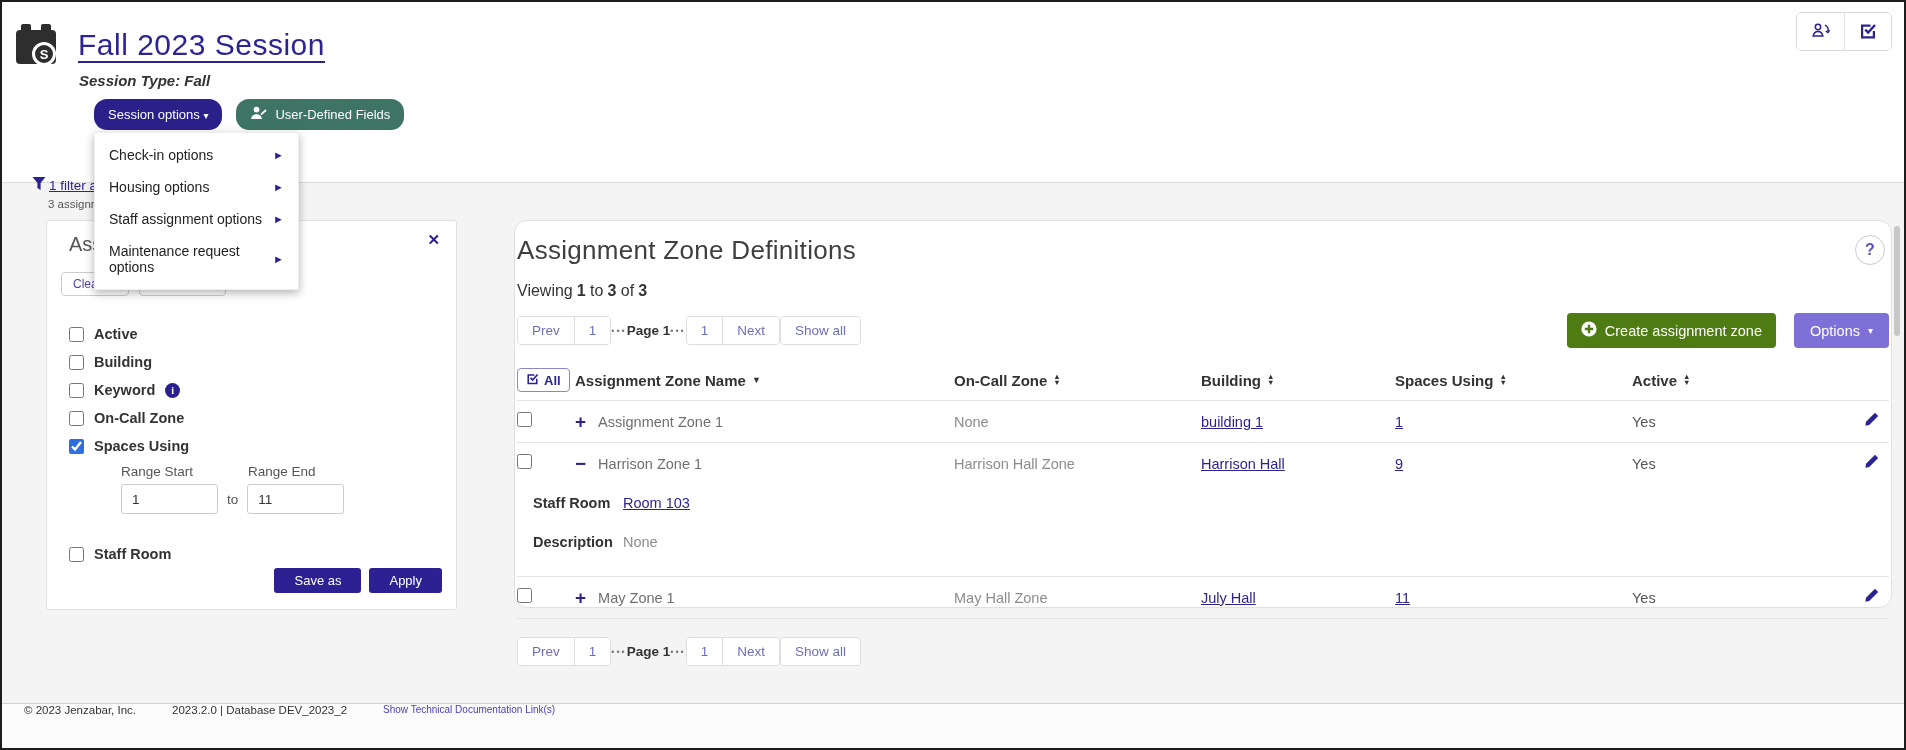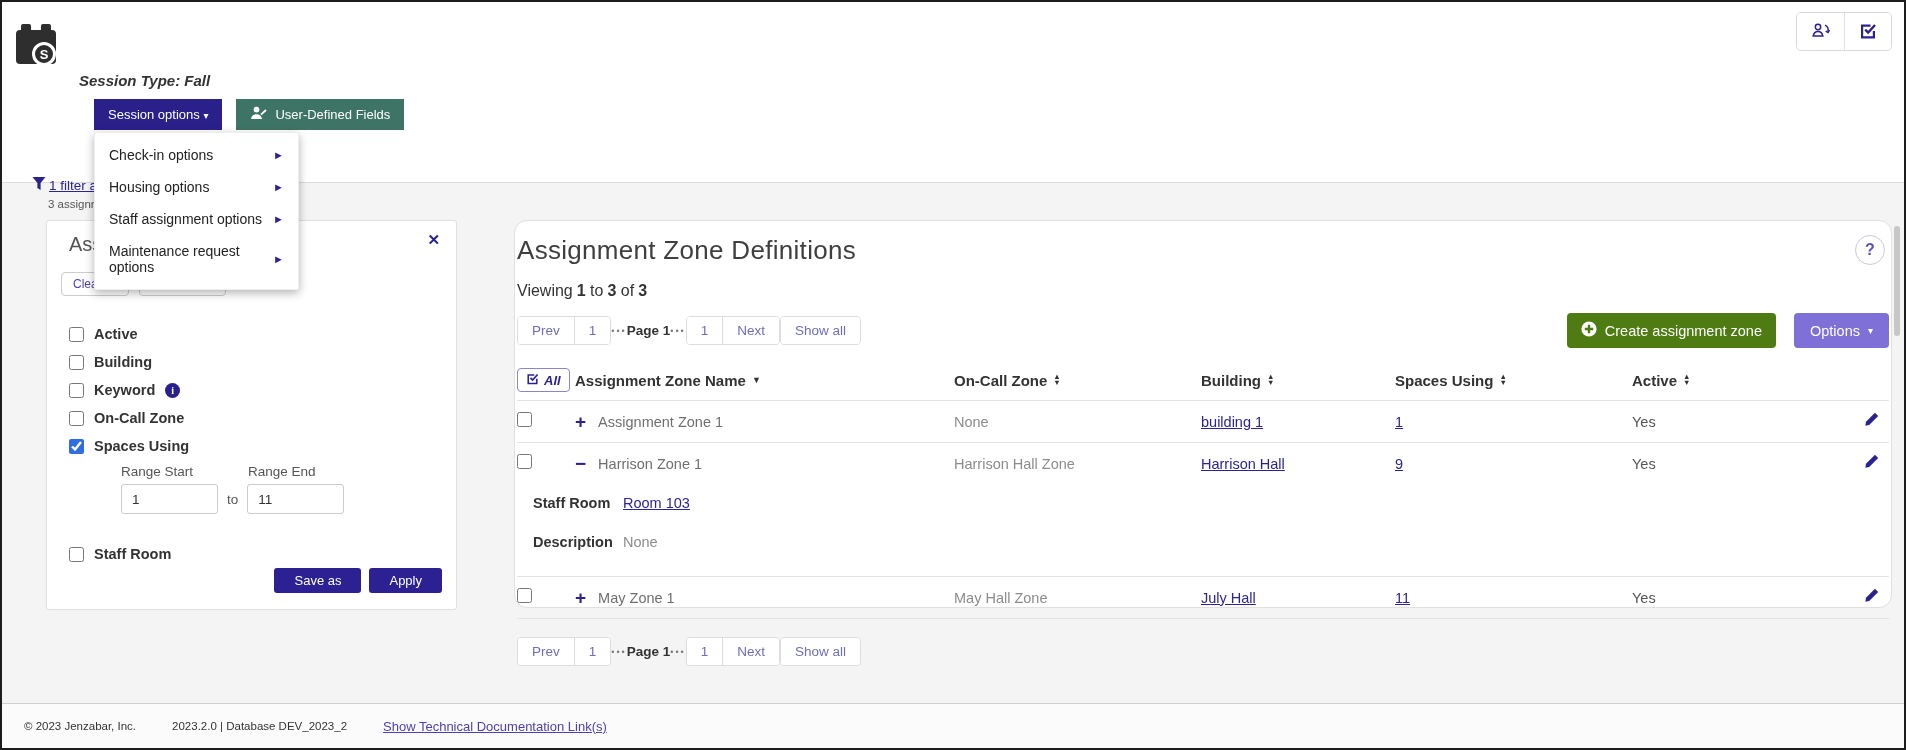--- a/index.html
+++ b/index.html
@@ -14,21 +14,21 @@
   .logo-tab { position:absolute; top:0; width:10px; height:10px; background:#2e2e2e; border-radius:2px; }
   .logo-body { position:absolute; top:6px; left:0; width:40px; height:34px; background:#2e2e2e; border-radius:4px; }
   .logo-circle { position:absolute; left:16px; top:18px; width:24px; height:24px; border-radius:50%;
                  background:#2e2e2e; border:3px solid #fff; color:#fff; font-weight:bold; font-size:13px;
                  display:flex; align-items:center; justify-content:center; }
   .page-title { position:absolute; left:76px; top:26px; font-size:30px; font-weight:400; color:#2d2493;
                 text-decoration:underline; text-underline-offset:6px; text-decoration-thickness:2px;
                 letter-spacing:.5px; cursor:pointer; }
   .session-type { position:absolute; left:77px; top:70px; font-size:15px; font-weight:bold; color:#333;font-style:italic; }
   .hdr-buttons { position:absolute; left:92px; top:97px; display:flex; gap:14px; }
-  .btn { border:none; border-radius:0; cursor:pointer; font-family:inherit; }
+  .btn { border:none; border-radius:13px; cursor:pointer; font-family:inherit; }
   .btn-session { background:#2a2089; color:#fff; font-size:13px; padding:7px 14px; }
   .btn-udf { background:#3e7465; color:#fff; font-size:13px; padding:7px 14px; display:flex; align-items:center; gap:8px; }
   .caret-down { font-size:10px; }
 
   .topright-group { position:absolute; right:12px; top:10px; display:flex; border:1px solid #d8d8d8;
                     border-radius:5px; overflow:hidden; background:#fff; }
   .topright-btn { width:47px; height:37px; display:flex; align-items:center; justify-content:center;
                   background:#fff; border:none; cursor:pointer; }
   .topright-btn + .topright-btn { border-left:1px solid #e2e2e2; }
 
@@ -103,21 +103,21 @@
                  display:flex; align-items:center; gap:8px; }
 
   
   .tbl { margin-top:20px; }
   .tr { display:grid; grid-template-columns:58px 379px 247px 194px 237px 163px 1fr; align-items:center; }
   .thead { padding-bottom:8px; }
   .th { font-size:15px; font-weight:bold; color:#333; display:flex; align-items:center; gap:6px; cursor:pointer; }
   .sort-desc { font-size:9px; color:#333; }
   .sort-both { display:inline-flex; flex-direction:column; line-height:6px; font-size:7.5px; color:#333; }
   .btn-all { display:inline-flex; align-items:center; gap:5px; border:1px solid #8c86c9; border-radius:4px;
-             background:#fff; color:#2b2291; font-size:13px; font-weight:bold; padding:3px 8px; cursor:pointer;font-style:italic; }
+             background:#fff; color:#2b2291; font-size:13px; font-weight:bold; padding:3px 8px; cursor:pointer; }
   .row-block { border-top:1px solid #e3e3e3; }
   .row-main { min-height:41px; }
   .row-block.last { border-bottom:1px solid #e3e3e3; }
   .cell-check input { width:15px; height:15px; accent-color:#2e6ee0; cursor:pointer; }
   .name-cell { display:flex; align-items:center; gap:12px; }
   .expander { color:#2b2291; font-weight:bold; font-size:19px; background:none; border:none;
               cursor:pointer; line-height:1; }
   .zone-name { font-size:14.5px; color:#6f6f6f; }
   .cell-text { font-size:14.5px; color:#8c8c8c; }
   .cell-yes { font-size:14.5px; color:#555; }
@@ -129,35 +129,36 @@
   .det-label { font-size:14.5px; font-weight:bold; color:#333; }
 
   .bottom-pagination { margin-top:18px; }
 
   
   .scroll-thumb { position:absolute; right:4px; top:224px; width:6px; height:110px; background:#c7c7c7;
                   border-radius:3px; }
 
   
   .footer { position:absolute; left:0; bottom:0; width:100%; height:45px; background:#fbfbfb;
-            border-top:1px solid #cfcfcf; display:flex; align-items:center; gap:36px; padding-left:22px; }
+            border-top:1px solid #cfcfcf; display:flex; align-items:flex-start; gap:36px; padding-left:22px; }
   .foot-text { font-size:11.5px; color:#333; }
-  .foot-link { font-size:13px; color:#4d3fb3; text-decoration:underline; cursor:pointer; }
+  .foot-link { font-size:10px; color:#4d3fb3; cursor:pointer; }
 </style>
 </head>
 <body>
 
 <div id="screen">
 
   <div class="logo">
     <div class="logo-tab" style="left:5px"></div>
     <div class="logo-tab" style="left:25px"></div>
     <div class="logo-body"></div>
     <div class="logo-circle">S</div>
   </div>
+  <a class="page-title">Fall 2023 Session</a>
   <div class="session-type">Session Type: Fall</div>
 
   <div class="hdr-buttons">
     <button class="btn btn-session">
       <span>Session options</span>
       <span class="caret-down">▾</span>
     </button>
     <button class="btn btn-udf">
       <span>
         <svg width="17" height="14" viewBox="0 0 17 14">

